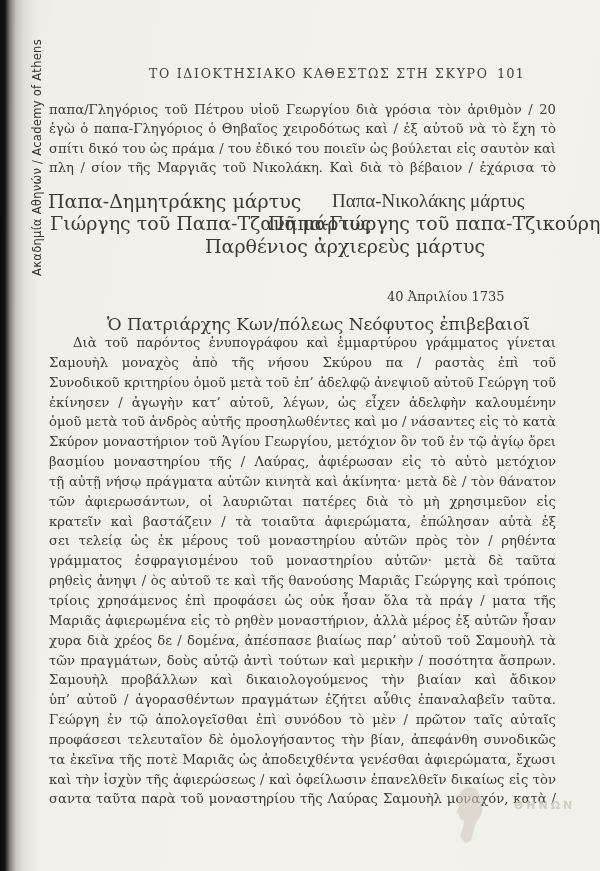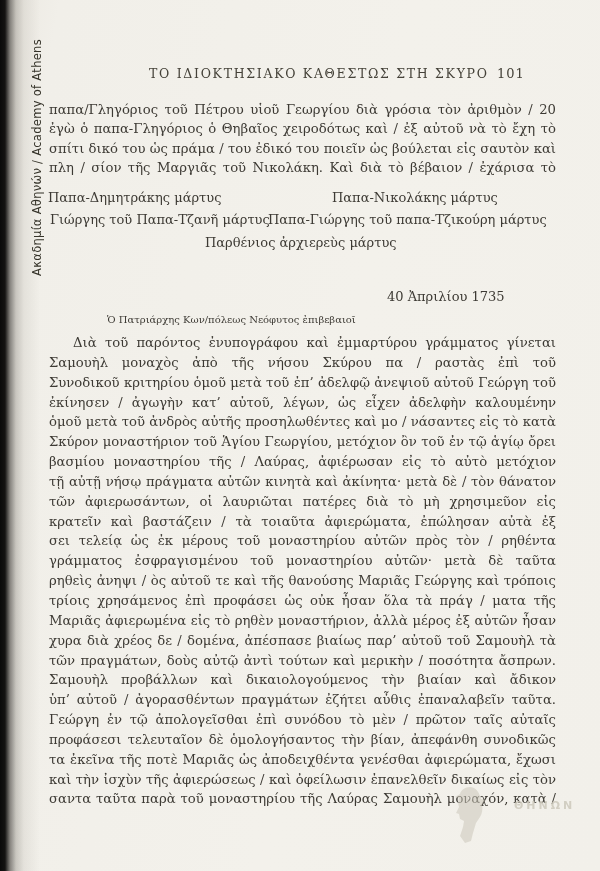--- a/index.html
+++ b/index.html
@@ -49,31 +49,31 @@
     overflow:hidden; white-space:normal;
   }
   .para .tline:last-child { text-align-last:left; }
   .para1 { top:100px; }
   .para1 .tline { height:19.4px; line-height:19.4px; }
   .para2 { top:333px; }
   .para2 .tline { height:19.85px; line-height:19.85px; }
   .para2 .tline:first-child { padding-left:24px; box-sizing:border-box; }
 
   
-  .witness { position:absolute; font-size:13px; white-space:nowrap; color:#3d3a34; }
+  .witness { position:absolute; font-size:19px; white-space:nowrap; color:#3d3a34; }
   .w0 { left:48px;  top:190px; }
-  .w1 { left:332px; top:190px; }
+  .w1 { left:332px; top:190px;font-family:Liberation Serif, serif; }
   .w2 { left:50px;  top:212px; }
   .w3 { left:268px; top:212px; }
   .w4 { left:205px; top:235px; }
 
   
   .doc-number  { position:absolute; left:49px; top:270px; width:430px; text-align:center; font-size:14px; }
   .doc-date    { position:absolute; left:387px; top:289px; font-size:13px; white-space:nowrap; }
-  .doc-heading { position:absolute; left:107px; top:314px; font-size:10px; white-space:nowrap; }
+  .doc-heading { position:absolute; left:107px; top:314px; font-size:17px; white-space:nowrap; }
 
   
   .watermark { position:absolute; left:438px; top:780px; width:150px; height:70px; pointer-events:none; }
   .wm-head { position:absolute; left:8px; top:5px; opacity:0.55; }
   .wm-text {
     position:absolute; left:76px; top:8px;
     font-family:"DejaVu Sans", sans-serif; font-weight:bold;
     font-size:11px; letter-spacing:3px;
     color:#cdc9bc; opacity:0.85; white-space:nowrap;margin-top:11px;
   }

